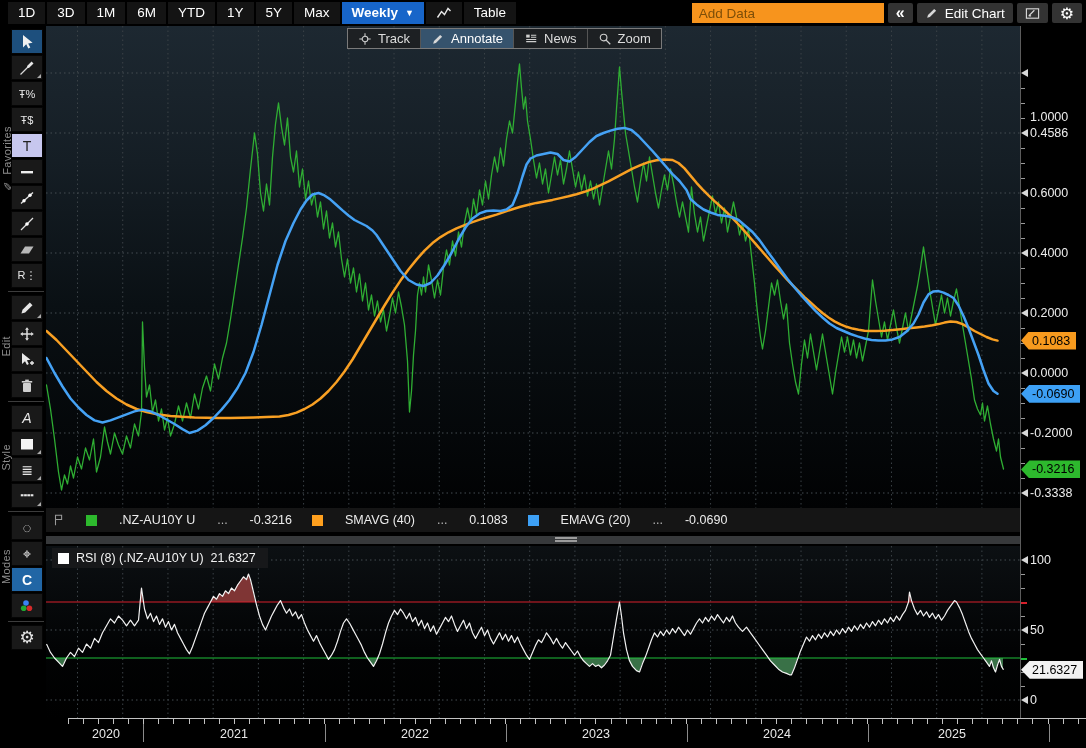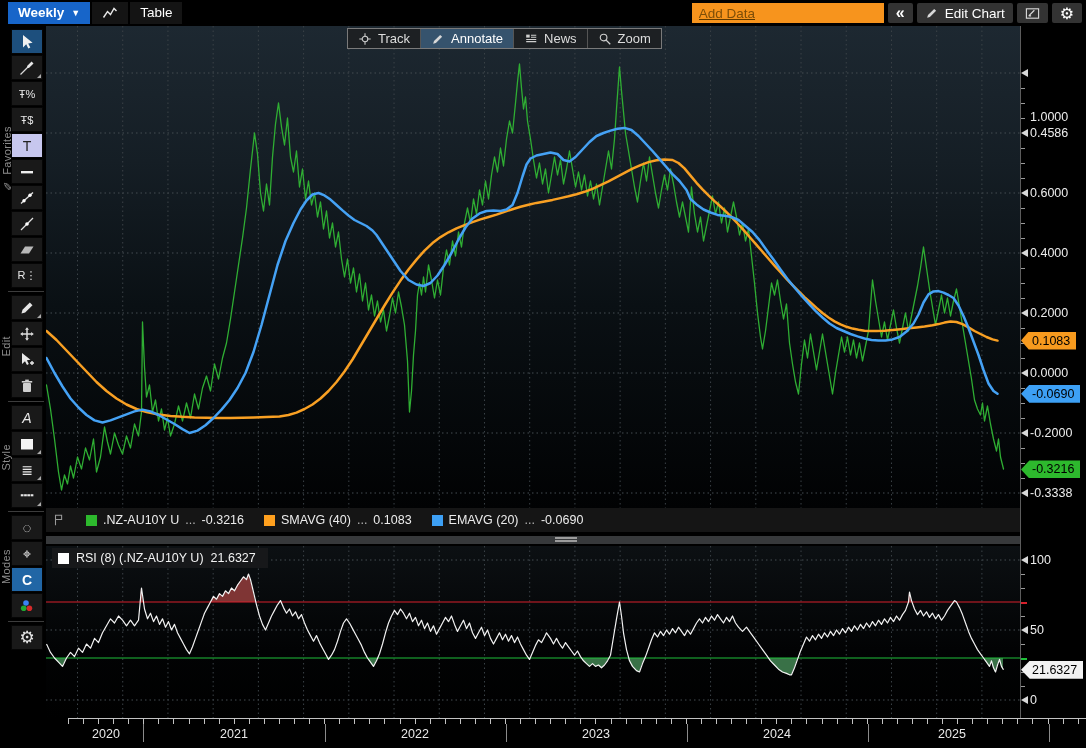--- a/index.html
+++ b/index.html
@@ -9,21 +9,21 @@
   
   .topbar{position:absolute;left:0;top:0;width:1086px;height:26px;background:#000;
           display:flex;align-items:center;z-index:30;}
   .tb-btn{height:22px;line-height:22px;padding:0 10px;margin:0 1px;background:#141414;
           color:#fff;font-size:13.5px;cursor:pointer;white-space:nowrap;}
   .tb-btn.interval{background:#1765c9;font-weight:bold;display:flex;align-items:center;gap:7px;}
   .tb-btn.interval .caret{font-size:9px;}
   .tb-btn.iconbtn{display:flex;align-items:center;}
   .tb-spacer{flex:1;}
   .adddata{width:178px;height:20px;background:#f7941d;border:none;outline:none;
-           font-family:"Liberation Sans",sans-serif;font-size:13.5px;padding:0 7px;color:#5e3a00;text-decoration:underline;}
+           font-family:"Liberation Sans",sans-serif;font-size:13.5px;padding:0 7px;color:#5e3a00;}
   .adddata::placeholder{color:#7d4e08;opacity:1;}
   .tb-right{height:20px;background:#333;border-radius:2px;margin-left:4px;display:flex;
             align-items:center;padding:0 8px;color:#fff;font-size:13.5px;gap:6px;cursor:pointer;}
 
   
   .annobar{position:absolute;left:347px;top:28px;display:flex;background:#1d2023;
            border:1px solid #7a7a7a;z-index:20;}
   .anno-btn{display:flex;align-items:center;gap:6px;padding:2px 10px;font-size:13px;color:#ddd;
             border-right:1px solid #555;cursor:pointer;}
   .anno-btn:last-child{border-right:none;}
@@ -44,21 +44,21 @@
           writing-mode:vertical-rl;transform:rotate(180deg);white-space:nowrap;letter-spacing:.4px;}
 
   
   .pricepanel{position:absolute;left:46px;top:26px;width:974px;height:482px;
       background:linear-gradient(180deg,#1d2831 0%,#151e25 28%,#0a1014 58%,#010203 100%);}
   .rsipanel{position:absolute;left:46px;top:546px;width:974px;height:172px;
       background:linear-gradient(180deg,#0c1013 0%,#020304 60%,#000 100%);}
   .legendbar{position:absolute;left:46px;top:508px;width:974px;height:24px;background:#151515;
       display:flex;align-items:center;gap:20px;padding-left:6px;box-sizing:border-box;
       font-size:12.5px;color:#ececec;z-index:5;}
-  .leg-item{display:flex;align-items:center;gap:6px;cursor:pointer;}
+  .leg-item{display:flex;align-items:center;gap:22px;cursor:pointer;}
   .swatch{width:11px;height:11px;display:inline-block;}
   .leg-dots{color:#b5b5b5;}
   .splitter{position:absolute;left:46px;top:536px;width:1040px;height:8px;background:#37393b;
       cursor:row-resize;z-index:6;}
   .grip{position:absolute;left:50%;top:1px;width:22px;height:5px;margin-left:-11px;
       border-top:2px solid #9c9c9c;border-bottom:2px solid #9c9c9c;box-sizing:border-box;}
   .rsilegend{position:absolute;left:52px;top:548px;background:#17181a;display:flex;align-items:center;
       gap:7px;padding:3px 12px 3px 6px;font-size:12.5px;color:#f2f2f2;z-index:7;}
 
   
@@ -80,20 +80,30 @@
   .xyear{position:absolute;top:9px;transform:translateX(-50%);font-size:12.5px;color:#e8e8e8;}
 
   svg{display:block;}
   .icon{display:inline-flex;align-items:center;justify-content:center;}
 </style>
 </head>
 <body>
 
 <div class="topbar">
   <span style="width:7px"></span>
+  <span id="periods" style="display:flex">
+      <span class="tb-btn">1D</span>
+      <span class="tb-btn">3D</span>
+      <span class="tb-btn">1M</span>
+      <span class="tb-btn">6M</span>
+      <span class="tb-btn">YTD</span>
+      <span class="tb-btn">1Y</span>
+      <span class="tb-btn">5Y</span>
+      <span class="tb-btn">Max</span>
+    </span>
   <span class="tb-btn interval">
     <span>Weekly</span>
     <span class="caret">▼</span>
   </span>
   <span class="tb-btn iconbtn">
       <span class="icon" id="linechart-ic">
         <svg width="16" height="16" viewBox="0 0 16 16">
           <path d="M1.5 12.5 L5.5 6.5 L8.5 9.5 L12 3.5 L14.5 6" fill="none" stroke="#e8e8e8" stroke-width="1.4"></path>
         </svg>
       </span>

